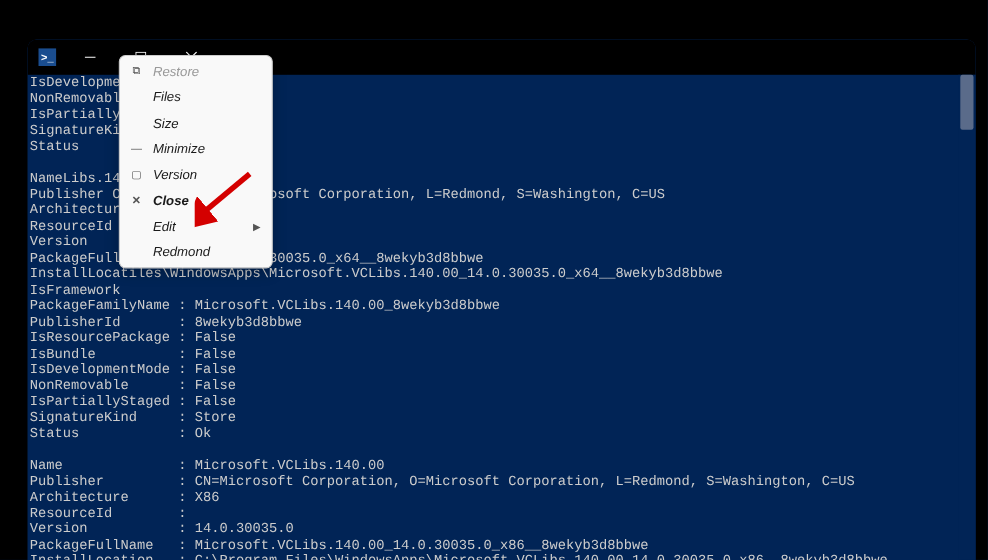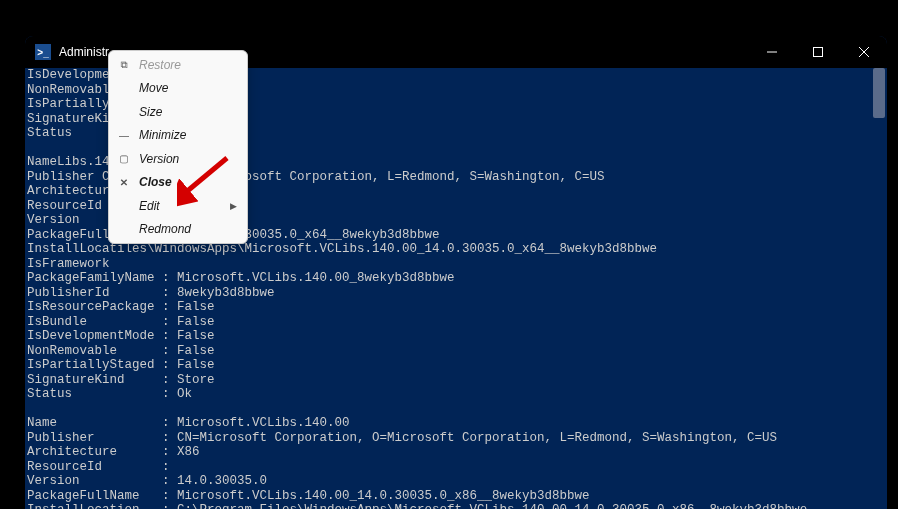--- a/index.html
+++ b/index.html
@@ -122,21 +122,20 @@
       z-index: 20;
       pointer-events: none;
     }
   </style>
 </head>
 <body>
 
 <div class="window">
   <div class="titlebar">
     <div class="titlebar-icon">&gt;_</div>
-    <div class="titlebar-title">Administr</div>
     <div class="titlebar-controls">
       <div class="titlebar-btn">
         <svg viewBox="0 0 10 10">
             <line x1="0" y1="5" x2="10" y2="5" stroke="#fff" stroke-width="1"></line>
           </svg>
       </div>
       <div class="titlebar-btn">
         <svg viewBox="0 0 10 10">
             <rect x="0.5" y="0.5" width="9" height="9" fill="none" stroke="#fff" stroke-width="1"></rect>
           </svg>
@@ -157,21 +156,21 @@
   </div>
 </div>
 
 <div class="context-menu">
   <div class="menu-item disabled">
     <span class="menu-icon">⧉</span>
     <span class="menu-label">Restore</span>
   </div>
   <div class="menu-item">
     <span class="menu-icon"></span>
-    <span class="menu-label">Move</span>
+    <span class="menu-label">Files</span>
   </div>
   <div class="menu-item">
     <span class="menu-icon"></span>
     <span class="menu-label">Size</span>
   </div>
   <div class="menu-item">
     <span class="menu-icon">—</span>
     <span class="menu-label">Minimize</span>
   </div>
   <div class="menu-item">

